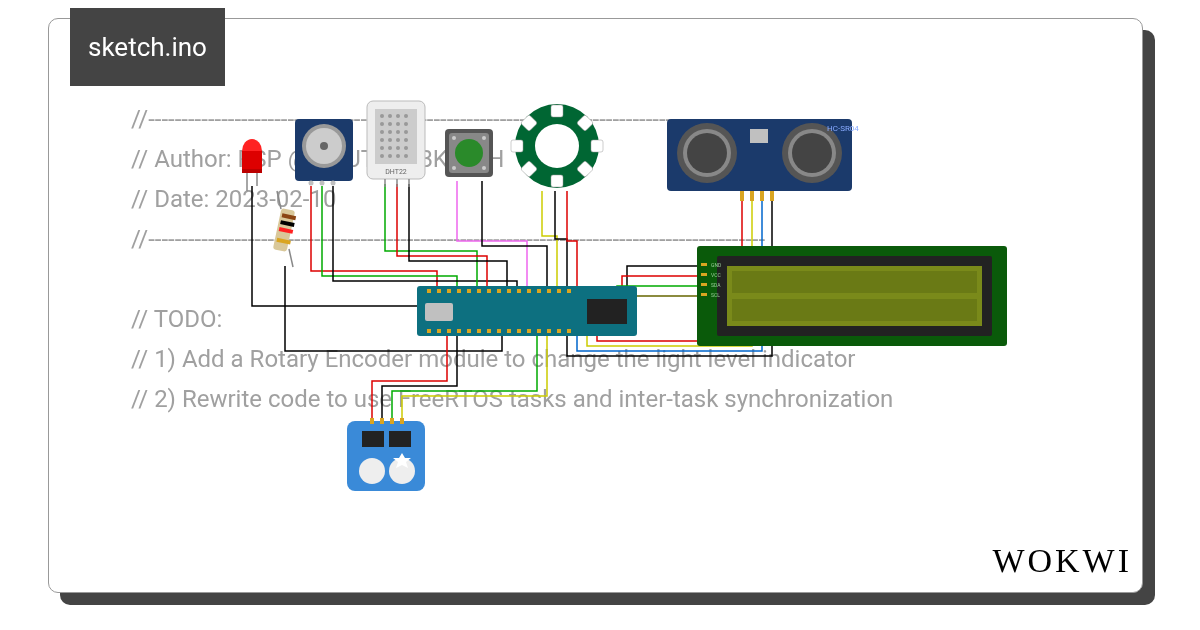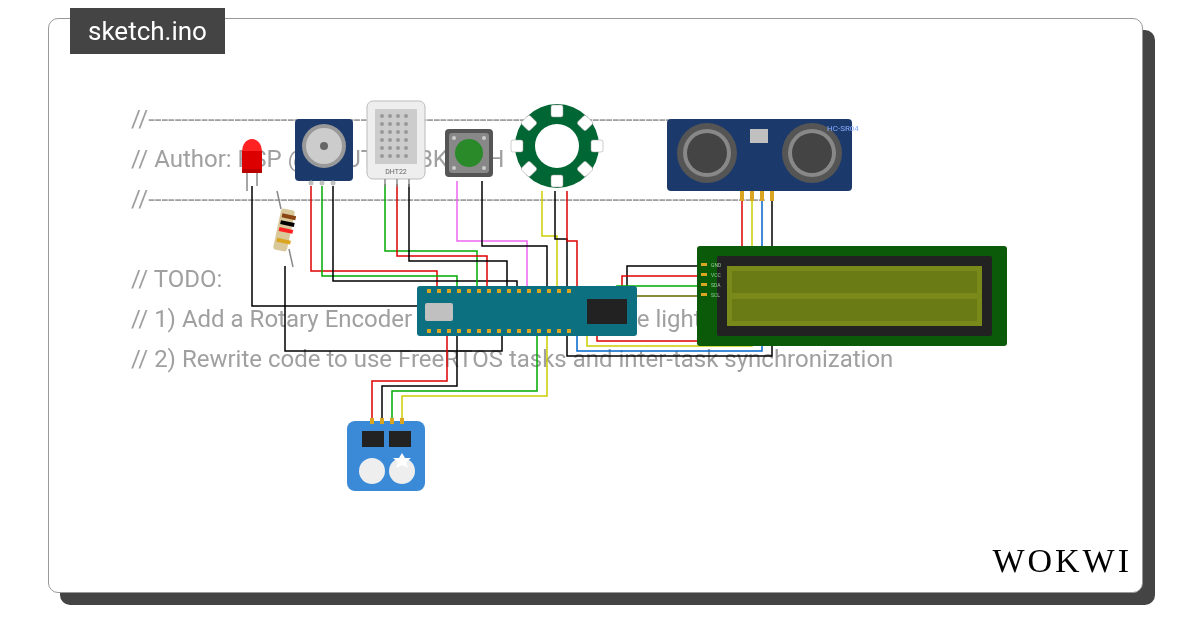--- a/index.html
+++ b/index.html
@@ -30,21 +30,21 @@
     border: 1px solid #999;
     border-radius: 10px;
     overflow: hidden;
   }
   .tab {
     position: absolute;
     left: 70px;
     top: 8px;
     background: #444;
     color: #fff;
-    padding: 8px 18px;
+    padding: 24px 18px;
     font-size: 26px;
     font-weight: 400;
     z-index: 10;
     text-align: right;
   }
   .code {
     position: absolute;
     left: 82px;
     top: 80px;
     width: 980px;
@@ -78,20 +78,21 @@
 </style>
 </head>
 <body>
 
 <div class="shadow-box"></div>
 <div class="main-box">
 
   <div class="code">
     <div>//---------------------------------------------------------------------------------------------</div>
     <div>// Author: RSP @KMUTNB, BKK/TH</div>
+    <div>// Date: 2023-02-10</div>
     <div>//---------------------------------------------------------------------------------------------</div>
     <div></div>
     <div>// TODO:</div>
     <div>//  1) Add a Rotary Encoder module to change the light level indicator</div>
     <div>//  2) Rewrite code to use FreeRTOS tasks and inter-task synchronization</div>
   </div>
 
   <div class="circuit">
     <svg viewBox="0 0 840 430">
 

